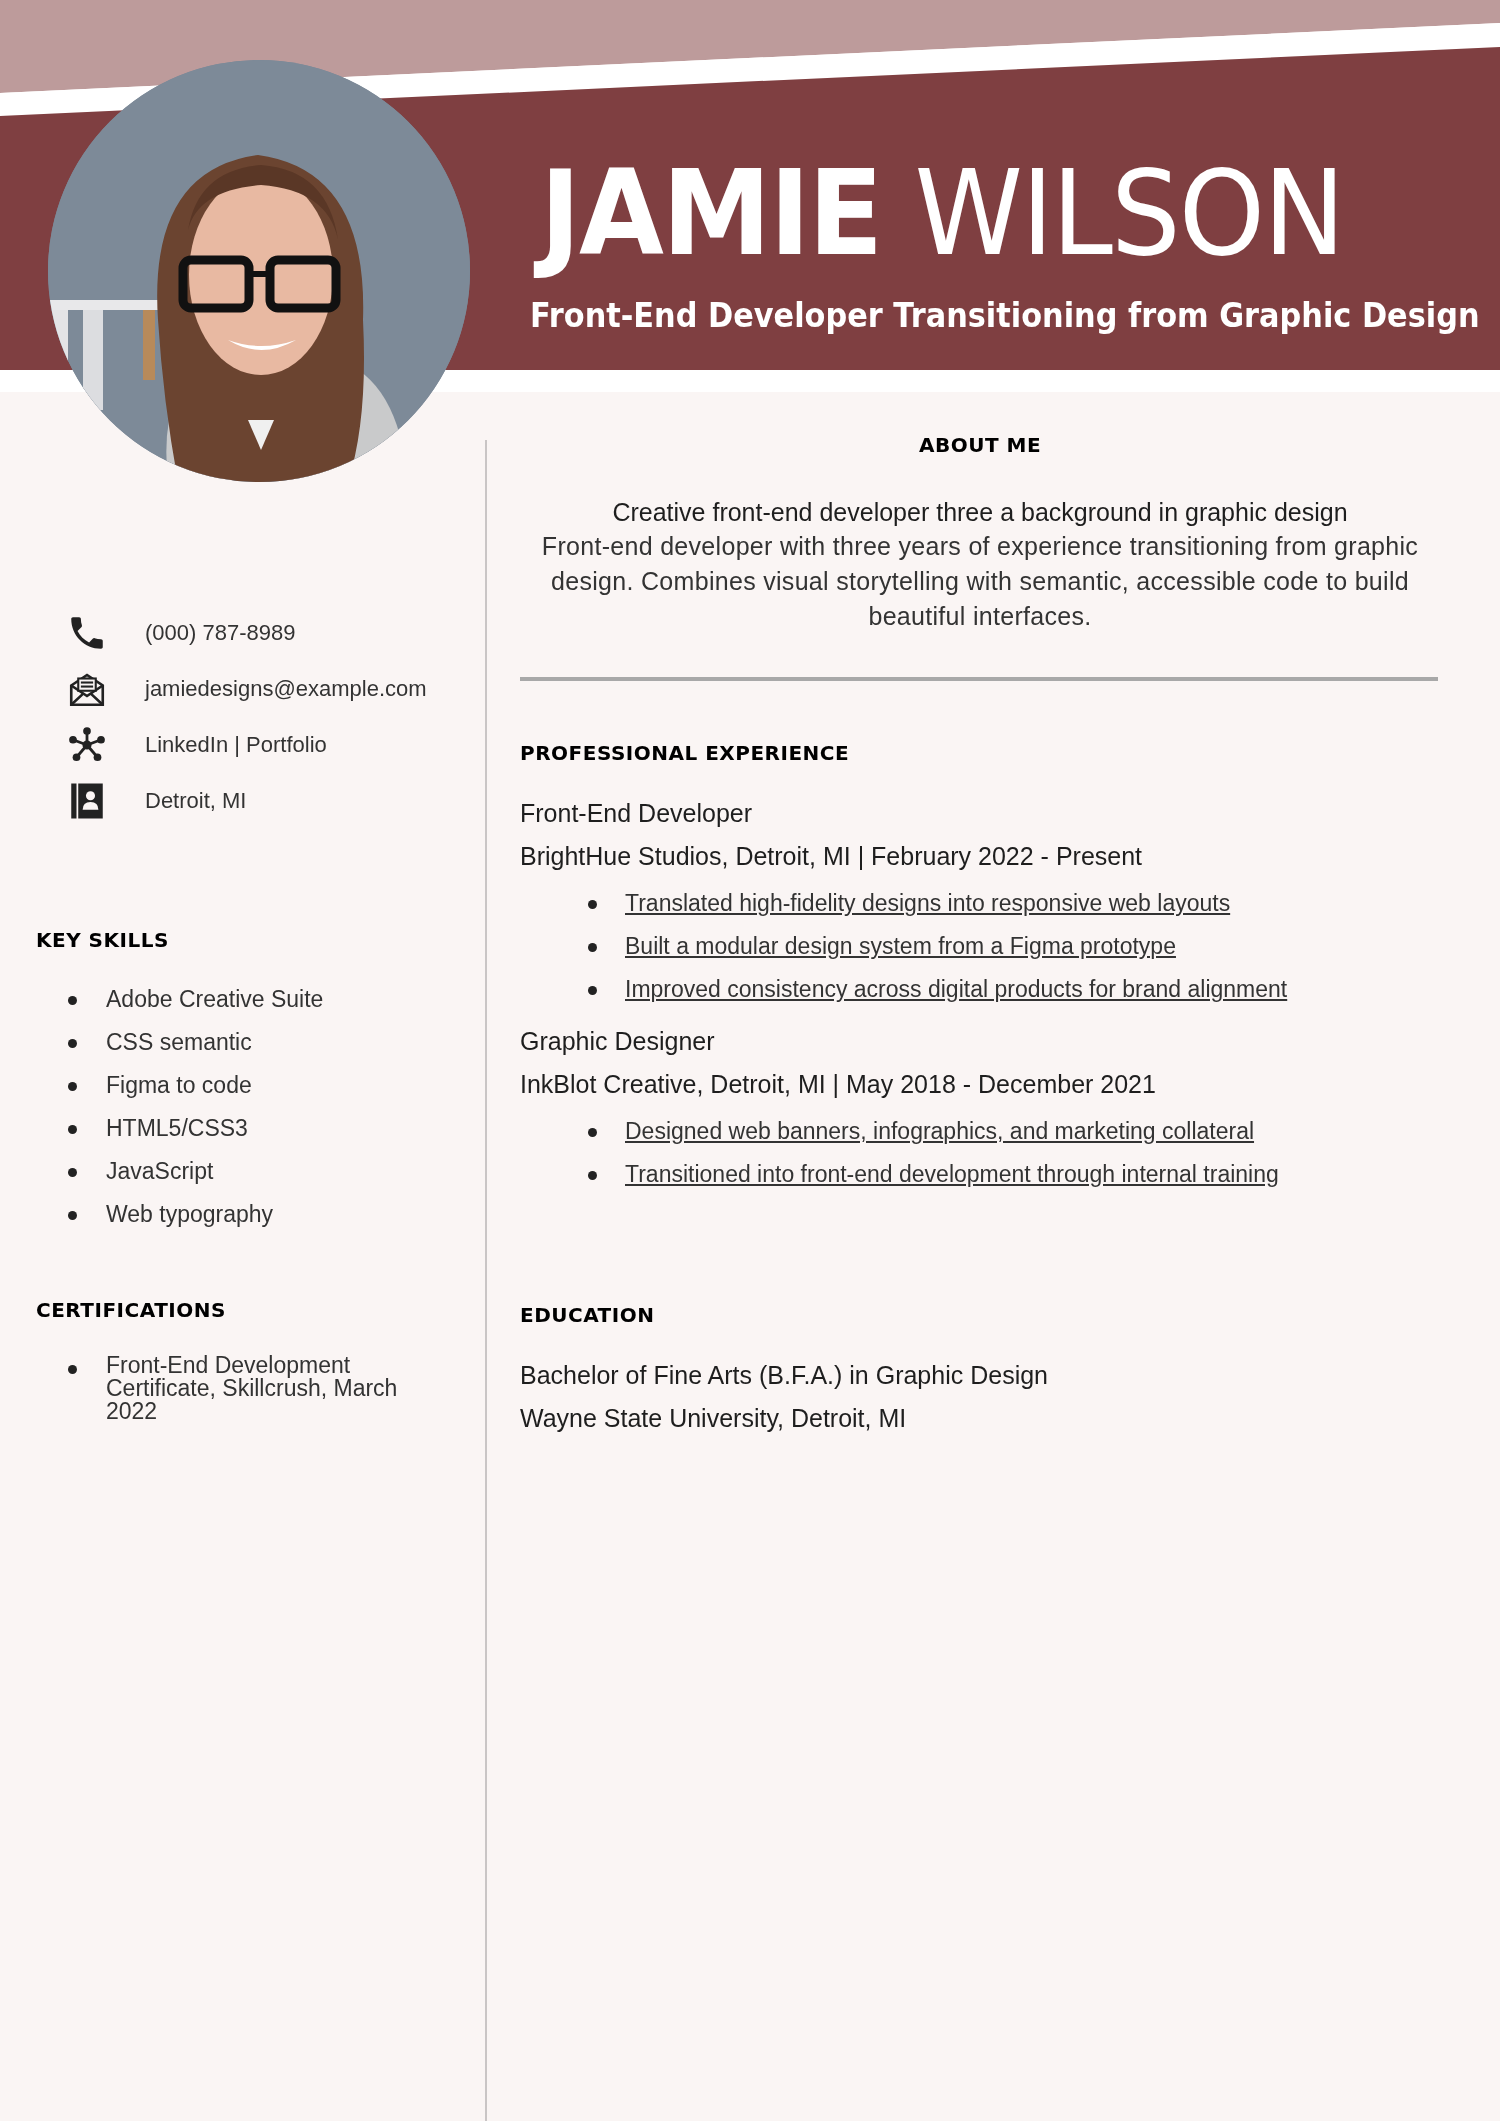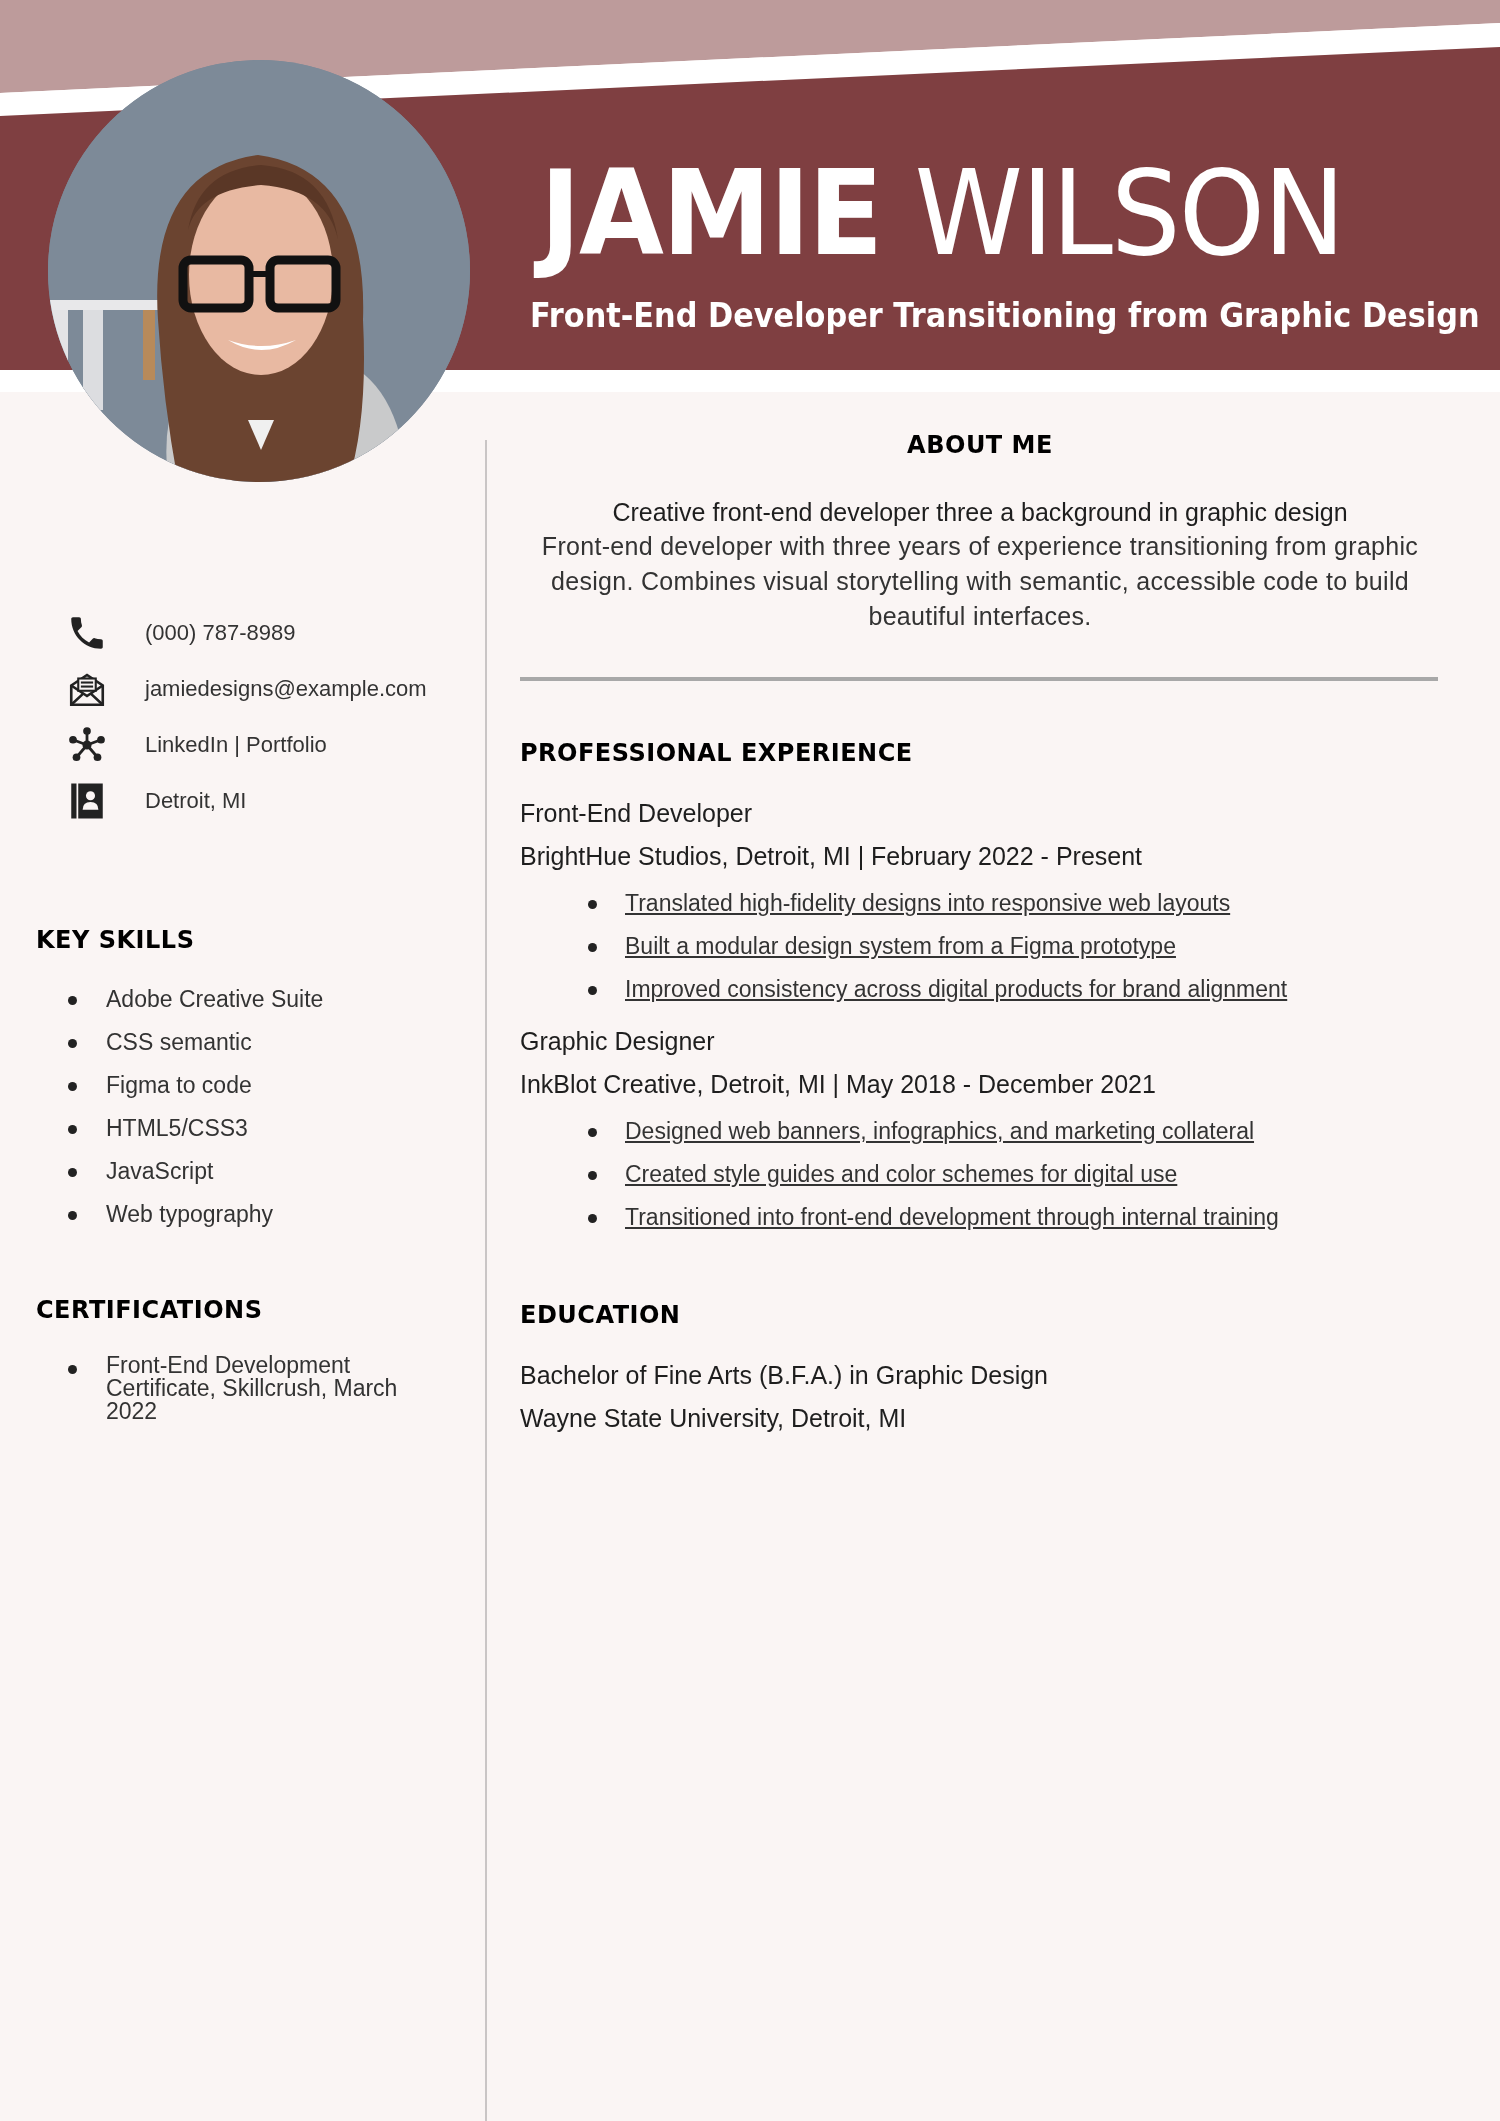--- a/index.html
+++ b/index.html
@@ -28,21 +28,21 @@
     position: absolute; left: 530px; top: 294px; width: 940px;
     color: #ffffff; font-family: "DejaVu Sans", sans-serif; font-weight: bold;
     font-size: 33px; line-height: 44px; white-space: nowrap;
     transform: scaleX(0.92); transform-origin: left top;
   }
   .divider {
     position: absolute; left: 485px; top: 440px; width: 2px; height: 1681px; background: #c9c5c5;
   }
   .section-title {
     font-family: "DejaVu Sans", sans-serif; font-weight: bold; color: #000;
-    font-size: 24px; line-height: 40px; letter-spacing: 0.5px;
+    font-size: 20px; line-height: 40px; letter-spacing: 0.5px;
   }
   
   .left { position: absolute; left: 36px; width: 420px; }
   .contact { top: 585px; }
   .contact-list { list-style: none; margin-top: 20px; }
   .contact-item { display: flex; align-items: center; height: 56px; }
   .contact-item .ic { width: 42px; height: 42px; margin-left: 30px; margin-right: 37px; display: flex; align-items: center; justify-content: center; }
   .contact-item .ic svg { width: 42px; height: 42px; }
   .contact-item .txt { font-size: 22px; color: #333; }
   .skills { top: 920px; }
@@ -203,21 +203,20 @@
       <li><span class="dot"></span><span>Translated high-fidelity designs into responsive web layouts</span></li>
       <li><span class="dot"></span><span>Built a modular design system from a Figma prototype</span></li>
       <li><span class="dot"></span><span>Improved consistency across digital products for brand alignment</span></li>
     </ul>
   </div>
   <div class="job">
     <div class="job-title">Graphic Designer</div>
     <div class="job-meta">InkBlot Creative, Detroit, MI | May 2018 - December 2021</div>
     <ul class="job-bullets">
       <li><span class="dot"></span><span>Designed web banners, infographics, and marketing collateral</span></li>
-      <li><span class="dot"></span><span>Created style guides and color schemes for digital use</span></li>
       <li><span class="dot"></span><span>Transitioned into front-end development through internal training</span></li>
     </ul>
   </div>
 </section>
 
 <section class="right education">
   <h2 class="section-title">EDUCATION</h2>
   <div class="job-title">Bachelor of Fine Arts (B.F.A.) in Graphic Design</div>
   <div class="job-meta">Wayne State University, Detroit, MI</div>
 </section>

